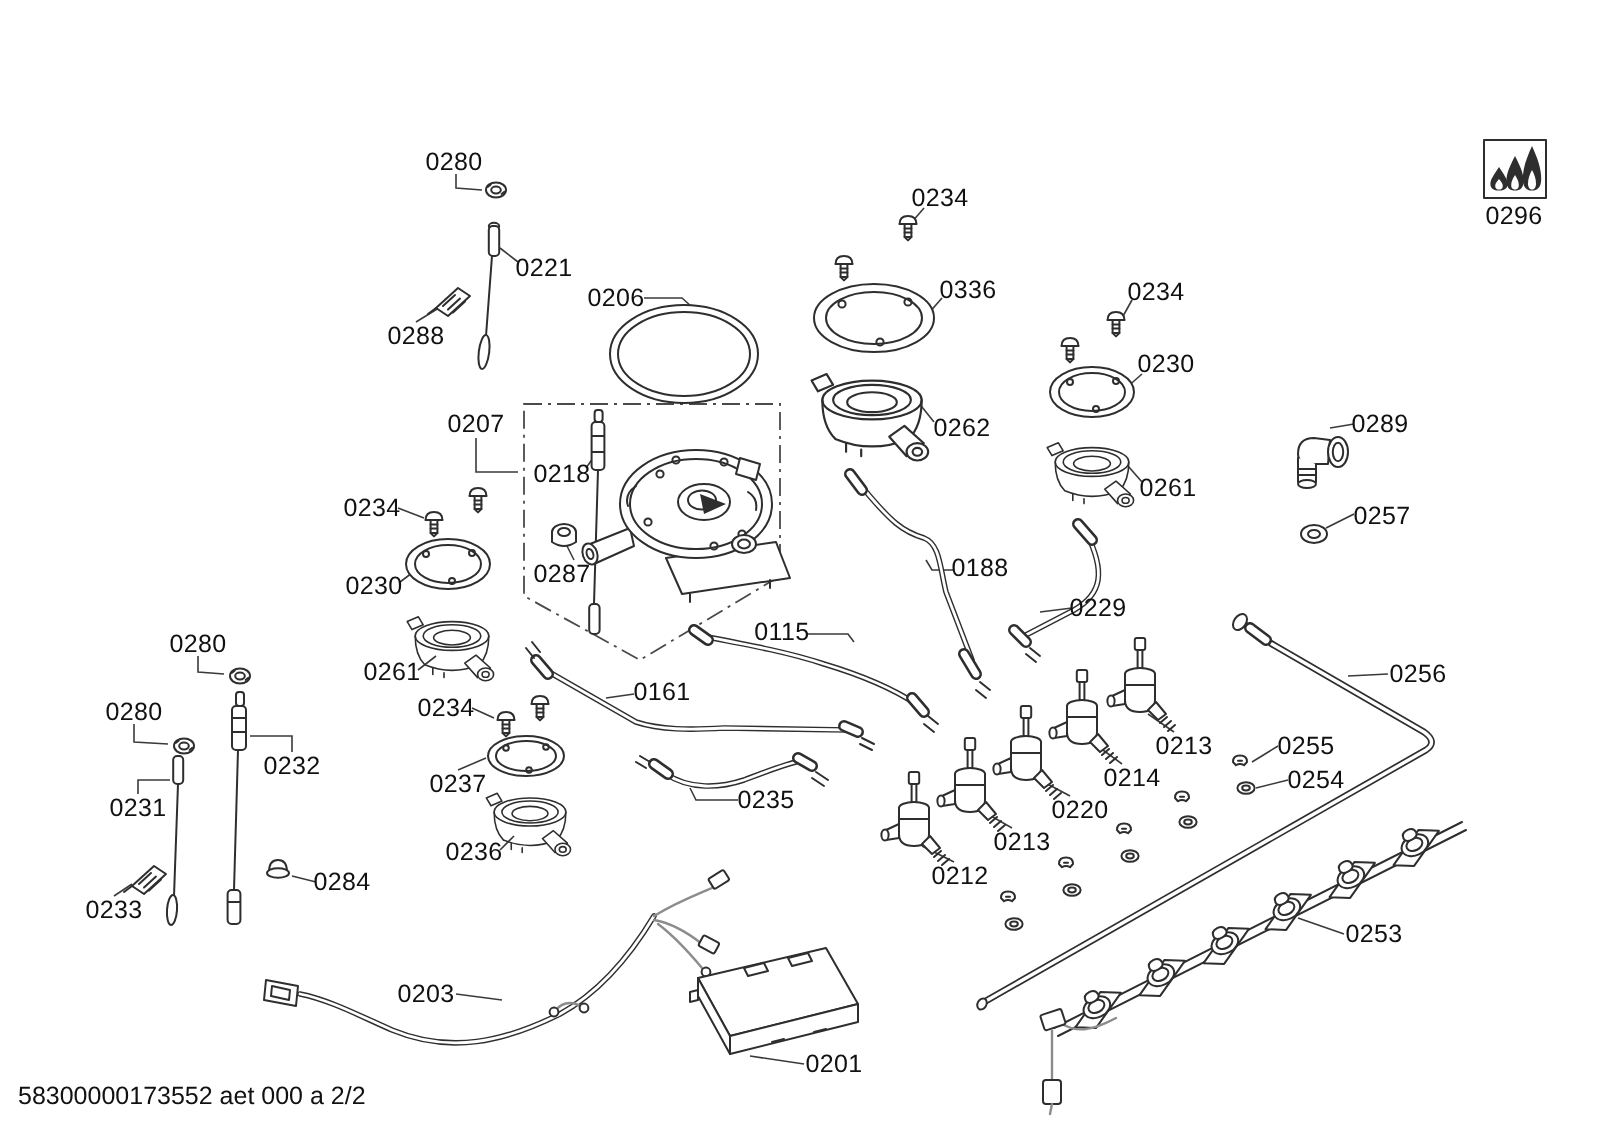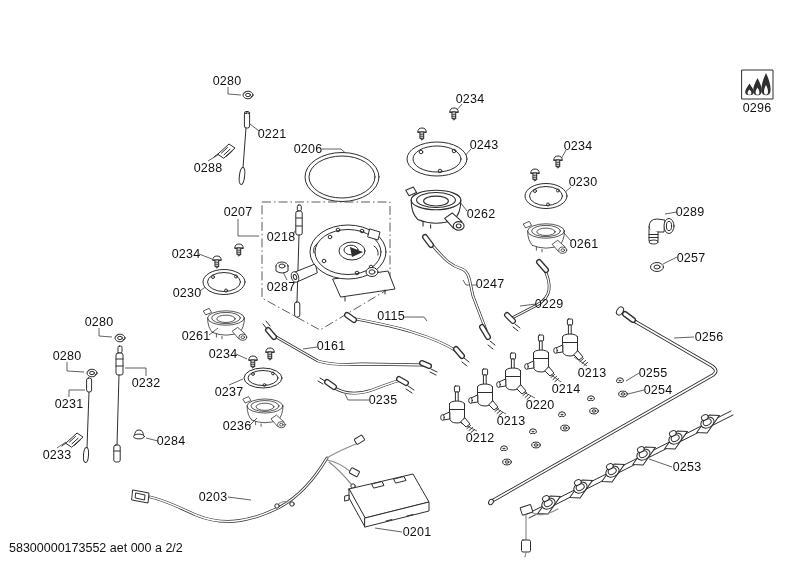--- a/index.html
+++ b/index.html
@@ -391,29 +391,29 @@
 
 <div>
   <div class="lbl" style="left:227px;top:81px">0280</div>
   <div class="lbl" style="left:272px;top:134px">0221</div>
   <div class="lbl" style="left:208px;top:168px">0288</div>
   <div class="lbl" style="left:308px;top:149px">0206</div>
   <div class="lbl" style="left:238px;top:212px">0207</div>
   <div class="lbl" style="left:281px;top:237px">0218</div>
   <div class="lbl" style="left:281px;top:287px">0287</div>
   <div class="lbl" style="left:470px;top:99px">0234</div>
-  <div class="lbl" style="left:484px;top:145px">0243</div>
+  <div class="lbl" style="left:484px;top:145px">0336</div>
   <div class="lbl" style="left:481px;top:214px">0262</div>
   <div class="lbl" style="left:578px;top:146px">0234</div>
   <div class="lbl" style="left:583px;top:182px">0230</div>
   <div class="lbl" style="left:584px;top:244px">0261</div>
   <div class="lbl" style="left:690px;top:212px">0289</div>
   <div class="lbl" style="left:691px;top:258px">0257</div>
   <div class="lbl" style="left:757px;top:108px">0296</div>
-  <div class="lbl" style="left:490px;top:284px">0247</div>
+  <div class="lbl" style="left:490px;top:284px">0188</div>
   <div class="lbl" style="left:549px;top:304px">0229</div>
   <div class="lbl" style="left:391px;top:316px">0115</div>
   <div class="lbl" style="left:331px;top:346px">0161</div>
   <div class="lbl" style="left:186px;top:254px">0234</div>
   <div class="lbl" style="left:187px;top:293px">0230</div>
   <div class="lbl" style="left:196px;top:336px">0261</div>
   <div class="lbl" style="left:99px;top:322px">0280</div>
   <div class="lbl" style="left:67px;top:356px">0280</div>
   <div class="lbl" style="left:146px;top:383px">0232</div>
   <div class="lbl" style="left:69px;top:404px">0231</div>

